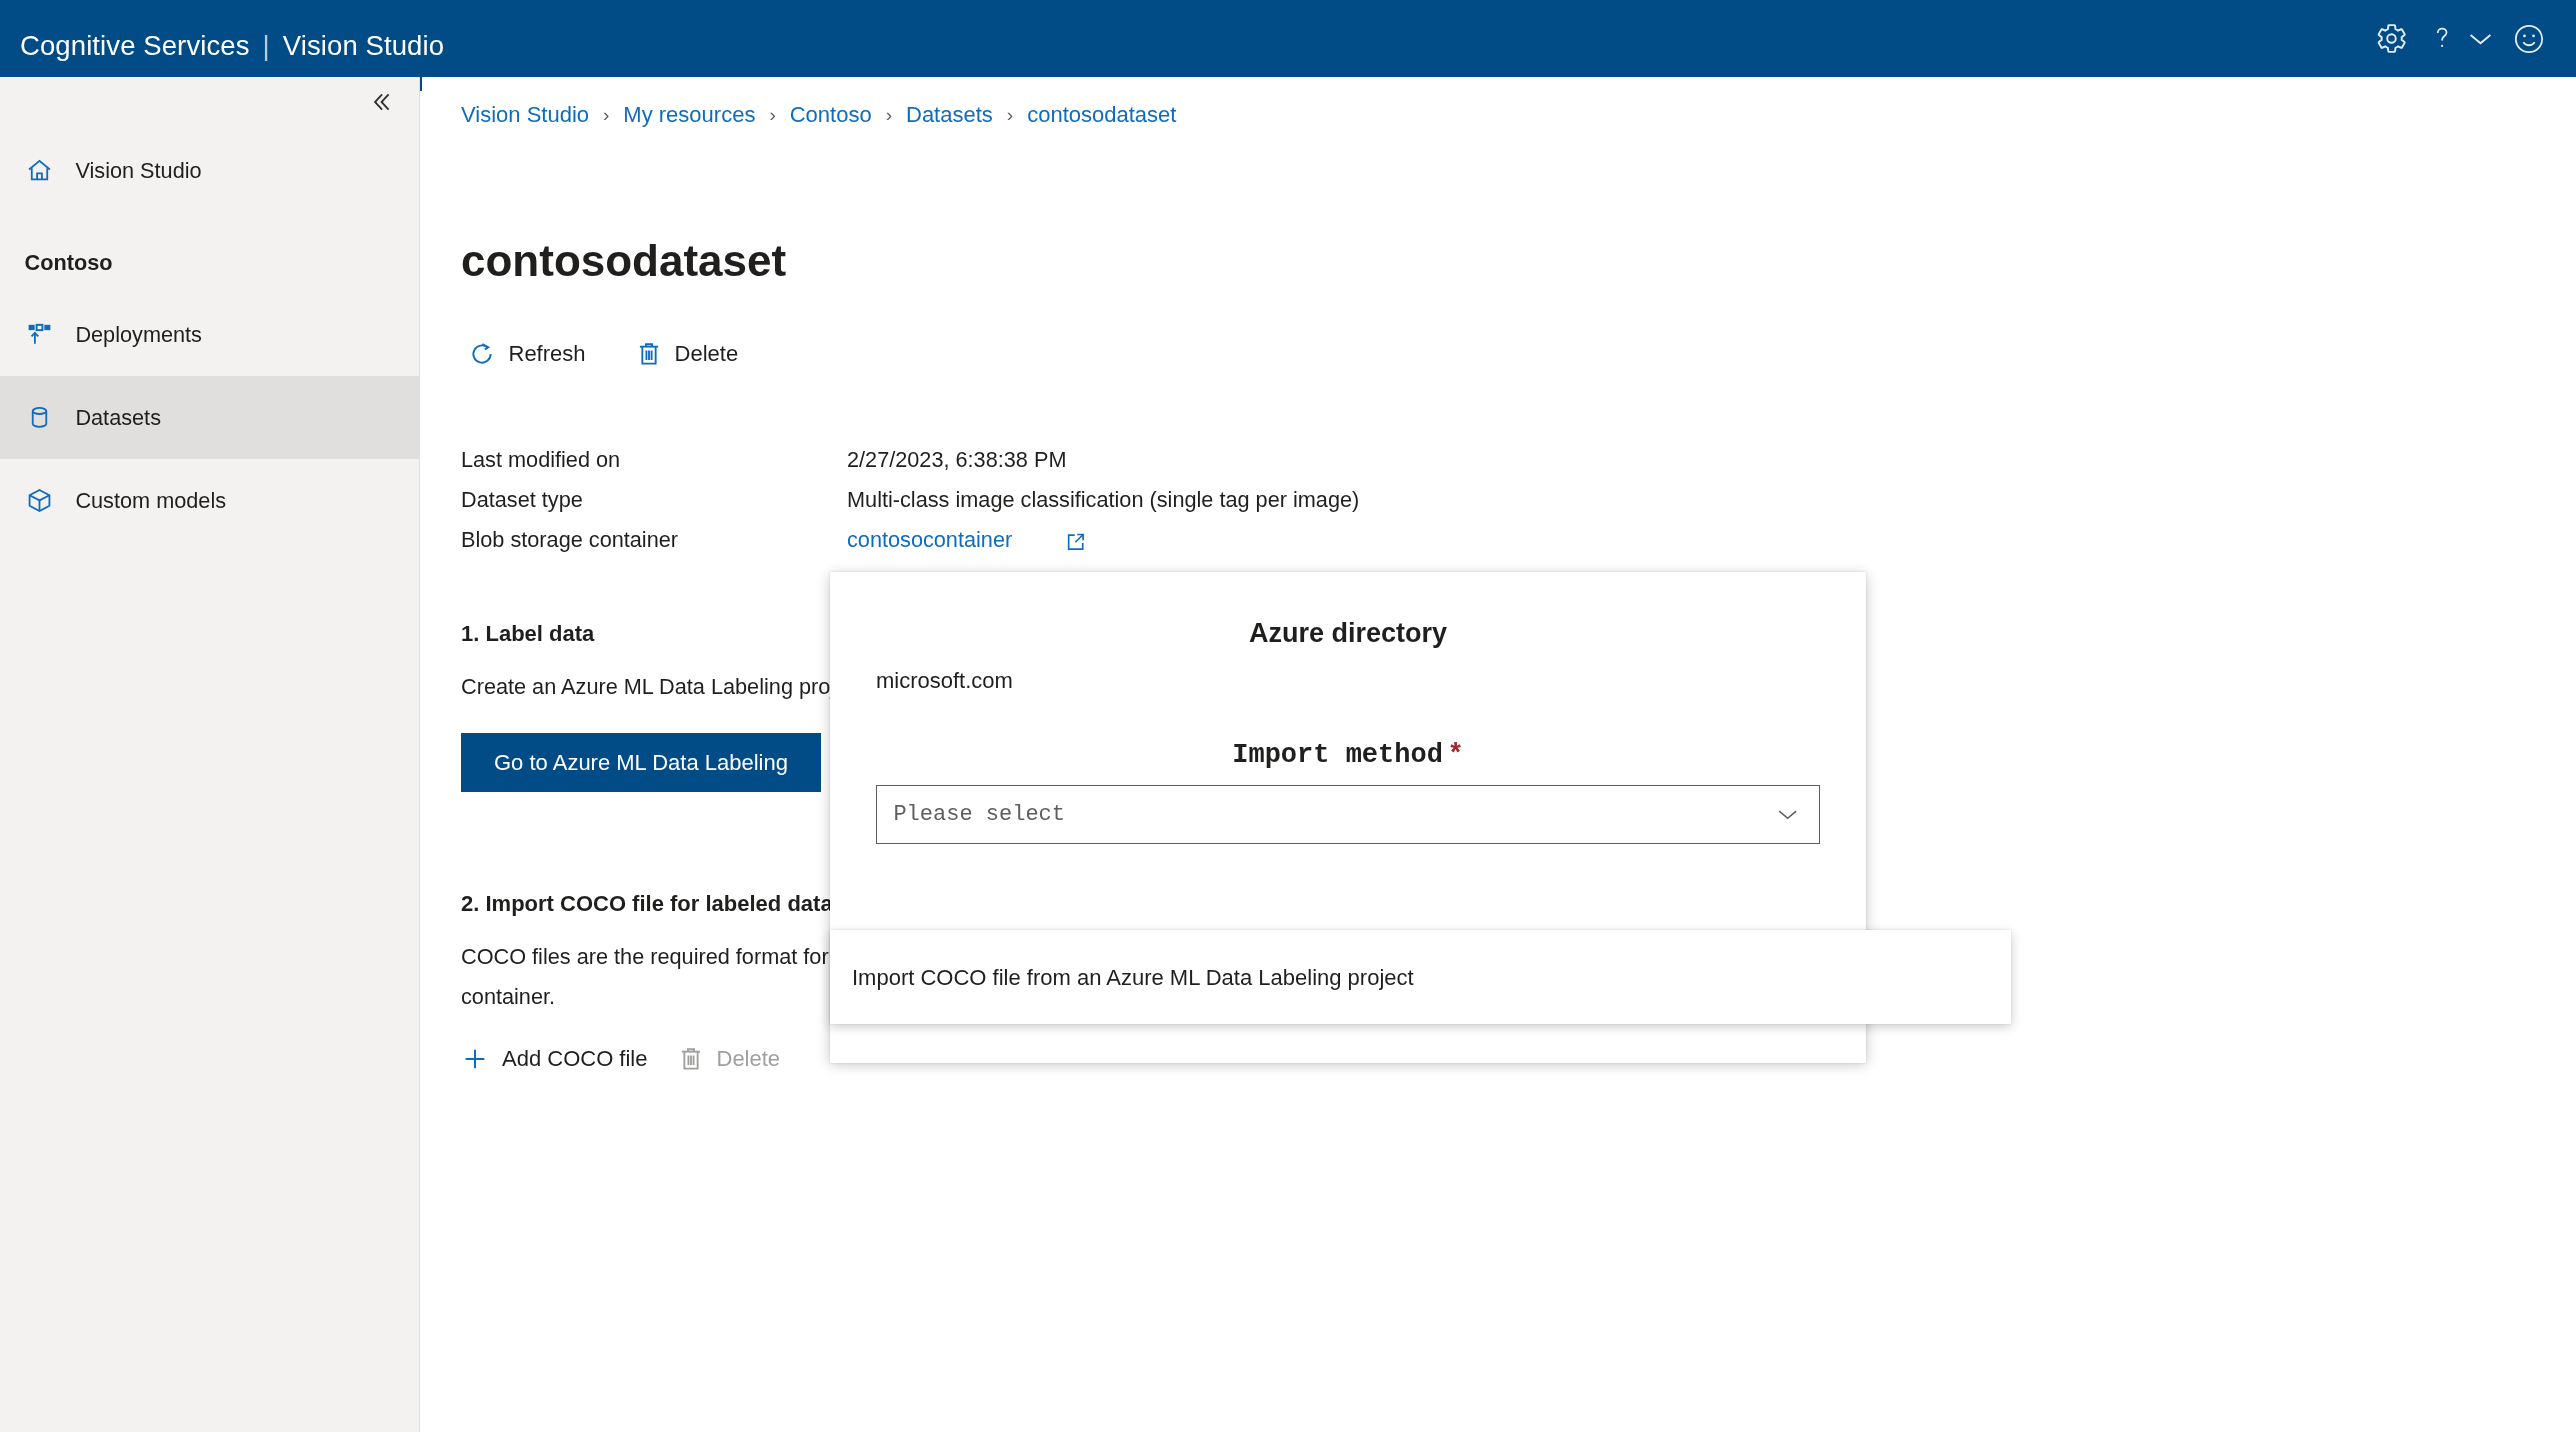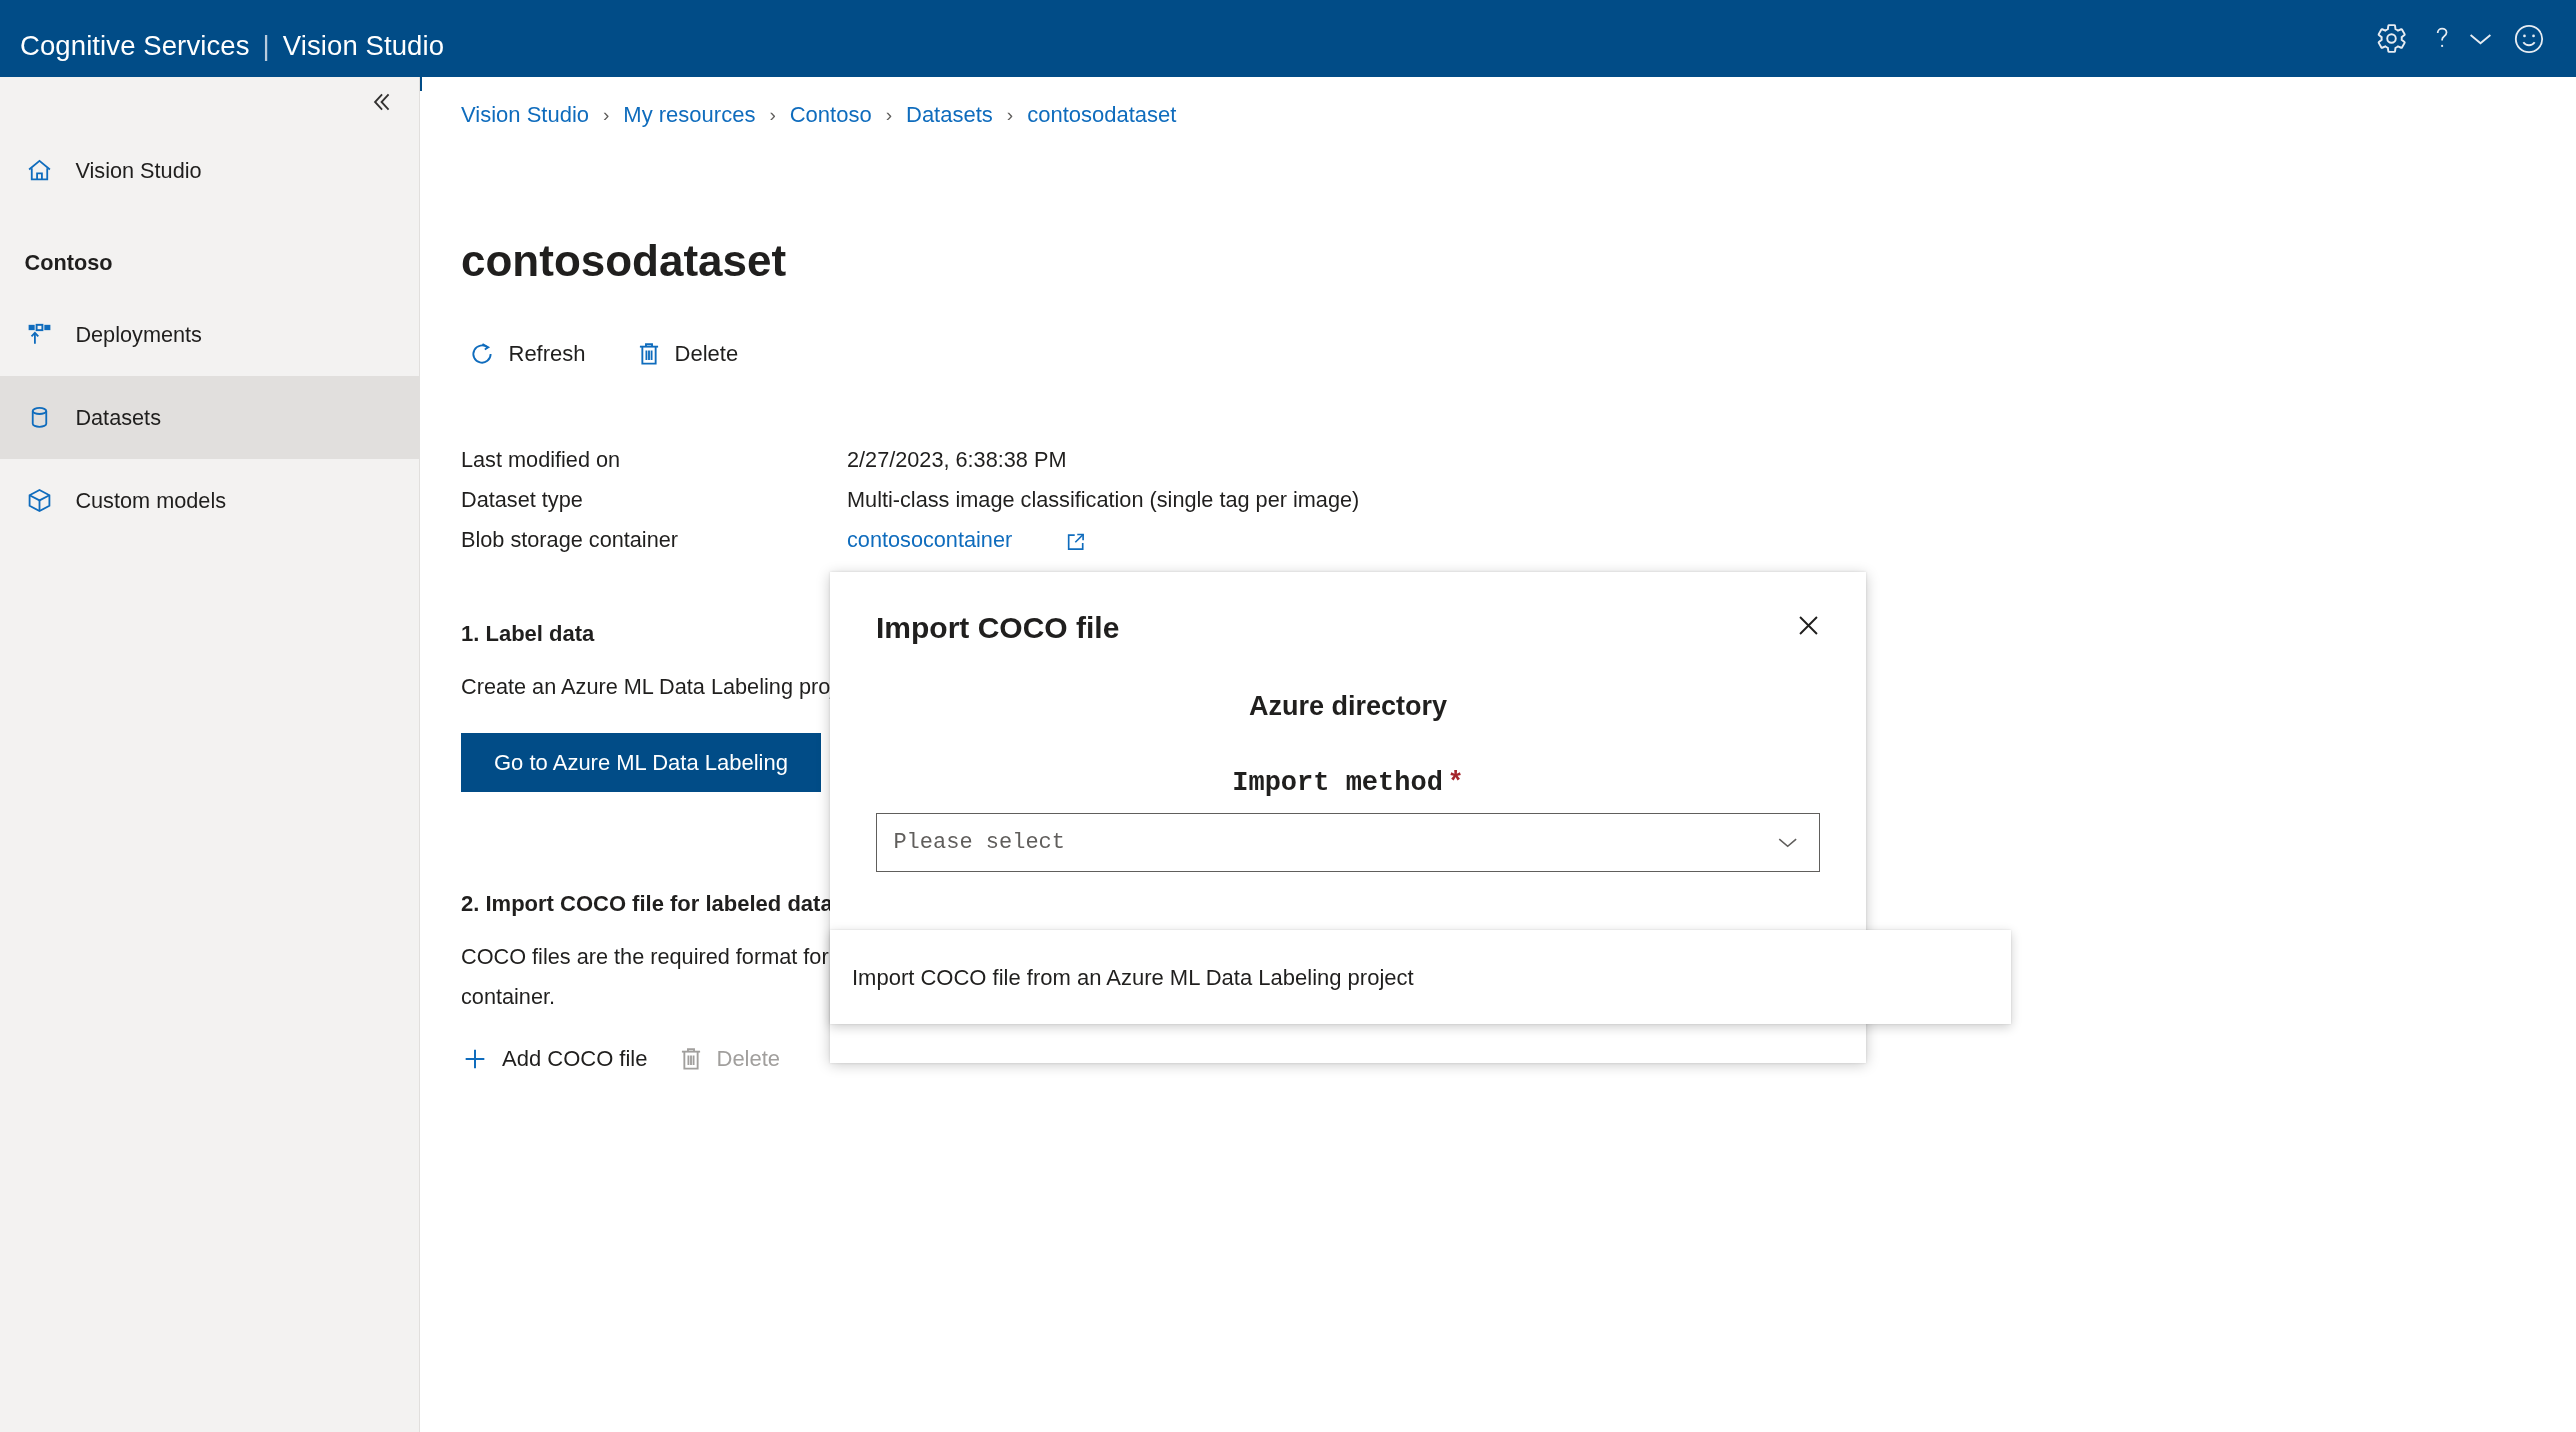--- a/index.html
+++ b/index.html
@@ -484,32 +484,23 @@
           </svg>
         </span>
         <span>Delete</span>
       </div>
     </div>
   </div>
 
 </div>
 
 <div class="dialog">
-  <div class="dialog-head">
-    <div class="dialog-title">Import COCO file</div>
-    <div class="dialog-close">
-      <span>
-        <svg width="29" height="29" viewBox="0 0 24 24" fill="none" stroke="#201f1e" stroke-width="1.6">
-          <path d="M5 5 L19 19 M19 5 L5 19"></path>
-        </svg>
-      </span>
-    </div>
-  </div>
   <div class="dialog-body">
     <div class="field-label">Azure directory</div>
+    <div class="field-value">microsoft.com</div>
 
     <div class="field-block">
       <div class="field-label">
         <span>Import method</span><span class="field-req">*</span>
       </div>
       <div class="select-box">
         <span class="select-placeholder">Please select</span>
         <span class="select-chev">
           <svg width="23.4" height="15" viewBox="0 0 24 16" fill="none" stroke="#605e5c" stroke-width="1.7">
             <path d="M3 4.5 L12 12 L21 4.5"></path>

